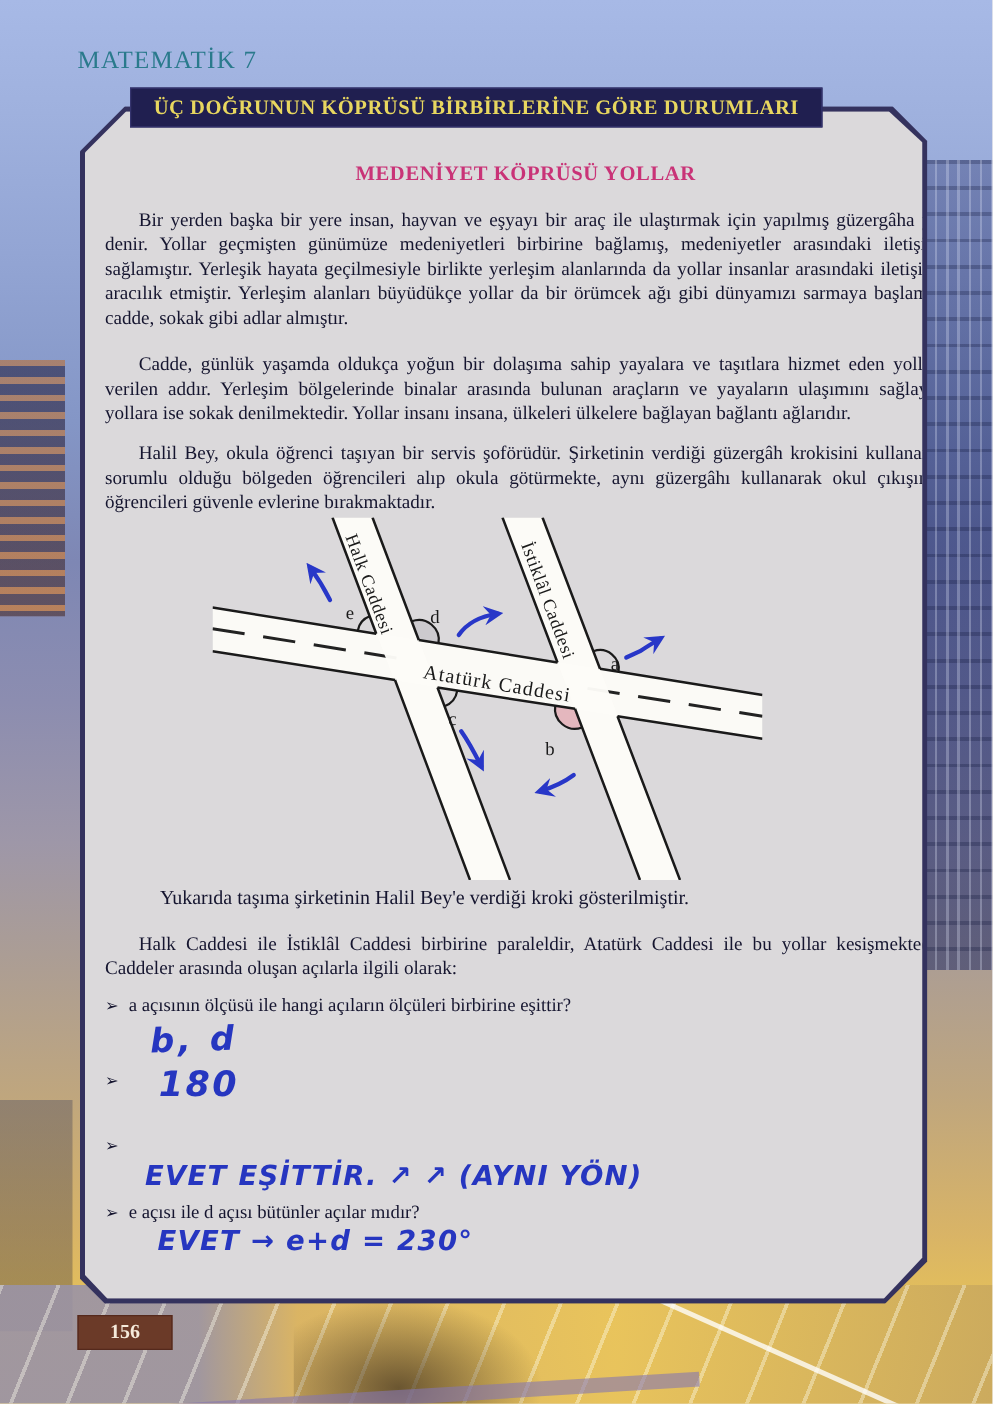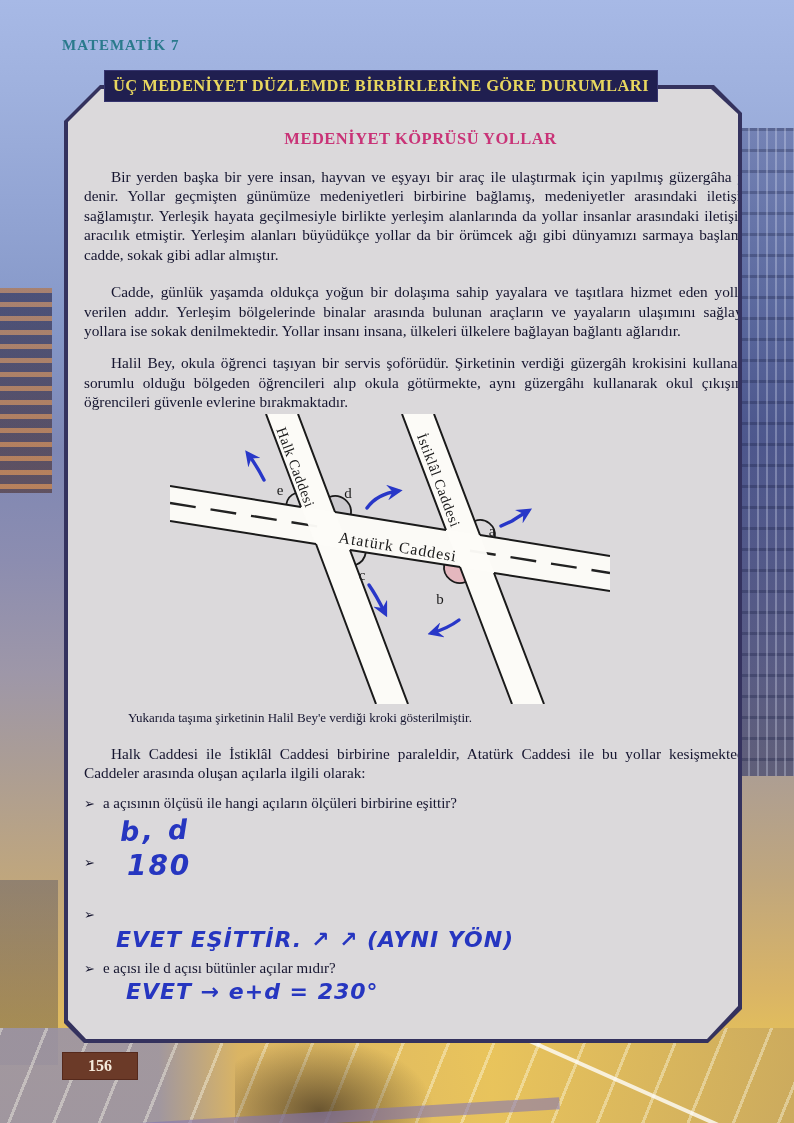--- a/index.html
+++ b/index.html
@@ -32,39 +32,39 @@
       linear-gradient(90deg, rgba(154,147,166,.9) 0 20%, rgba(217,179,101,.9) 30%, rgba(233,196,92,.92) 62%, rgba(202,169,94,.9) 100%);
   }
   .bg-trees{ left:235px; bottom:0; width:200px; height:85px;
     background:radial-gradient(ellipse at 42% 85%, rgba(58,44,28,.7), rgba(58,44,28,0) 70%); }
   .bg-rail{ right:-30px; bottom:38px; width:400px; height:4px;
     background:rgba(255,255,255,.78); transform:rotate(24deg); }
   .bg-purple-band{ left:-20px; bottom:-4px; width:580px; height:12px;
     background:rgba(133,119,176,.6); transform:rotate(-3.5deg); }
 
   
-  .course{ position:absolute; left:62px; top:37px; font-size:15px; font-weight:bold;
+  .course{ position:absolute; left:62px; top:37px; font-size:20px; font-weight:normal;
     color:#2a7a8c; letter-spacing:1px; }
   .banner{ position:absolute; left:104px; top:70px; width:552px; height:30px; z-index:6;
     background:#201f50; border:1px solid #35346e; display:flex; align-items:center; justify-content:center; }
   .banner span{ color:#e8d75f; font-weight:bold; font-size:16.5px; letter-spacing:.4px; white-space:nowrap; }
 
   
   .panel-outer{ position:absolute; left:64px; top:85px; width:678px; height:958px; background:#34325e;
     clip-path:polygon(36px 0,650px 0,678px 28px,678px 924px,644px 958px,20px 958px,0 938px,0 36px); }
   .panel-inner{ position:absolute; left:4px; top:4px; width:704px; height:950px; background:rgba(251,249,243,.84);
     clip-path:polygon(33px 0,643px 0,670px 25px,670px 917px,639px 950px,18px 950px,0 931px,0 33px); }
   .content{ position:absolute; inset:0; padding:20px 15px 0 16px; color:#15152f; }
 
   .section-title{ margin-top:20px; text-align:center; color:#c93377; font-weight:bold;
     font-size:16.5px; letter-spacing:.5px; }
   p.body{ margin:0; margin-top:18px; font-size:15.3px; line-height:1.27; text-align:justify;
     text-indent:27px; }
   p.p3{ margin-top:13px; }
-  .caption{ margin:6px 0 0 44px; font-size:13px; }
+  .caption{ margin:6px 0 0 44px; font-size:16px; }
   .intro{ margin-top:15px; }
 
   
   .diagram-wrap{ margin:2px 0 0 86px; width:440px; height:290px; }
   .street-label{ font-family:"Liberation Serif",serif; font-size:14.5px; letter-spacing:.5px; fill:#1a1a1a; }
   .road-label{ font-family:"Liberation Serif",serif; font-size:16px; letter-spacing:1px; fill:#1a1a1a; }
   .angle-label{ font-family:"Liberation Serif",serif; font-size:15px; fill:#1a1a1a; }
 
   
   .q{ display:flex; align-items:baseline; font-size:15px; margin-top:13px; }
@@ -90,21 +90,21 @@
   <div class="bg bg-right-buildings"></div>
   <div class="bg bg-left-mid"></div>
   <div class="bg bg-left-low"></div>
   <div class="bg bg-bottom-road"></div>
   <div class="bg bg-trees"></div>
   <div class="bg bg-rail"></div>
   <div class="bg bg-purple-band"></div>
 
   <div class="course">MATEMATİK 7</div>
   <div class="banner">
-    <span>ÜÇ MEDENİYET DÜZLEMDE BİRBİRLERİNE GÖRE DURUMLARI</span>
+    <span>ÜÇ DOĞRUNUN KÖPRÜSÜ BİRBİRLERİNE GÖRE DURUMLARI</span>
   </div>
 
   <div class="panel-outer">
     <div class="panel-inner">
       <div class="content">
 
         <div class="section-title">MEDENİYET KÖPRÜSÜ YOLLAR</div>
 
         <p class="body">Bir yerden başka bir yere insan, hayvan ve eşyayı bir araç ile ulaştırmak için yapılmış güzergâha yol denir. Yollar geçmişten günümüze medeniyetleri birbirine bağlamış, medeniyetler arasındaki iletişimi sağlamıştır. Yerleşik hayata geçilmesiyle birlikte yerleşim alanlarında da yollar insanlar arasındaki iletişime aracılık etmiştir. Yerleşim alanları büyüdükçe yollar da bir örümcek ağı gibi dünyamızı sarmaya başlamış; cadde, sokak gibi adlar almıştır.</p>
         <p class="body">Cadde, günlük yaşamda oldukça yoğun bir dolaşıma sahip yayalara ve taşıtlara hizmet eden yollara verilen addır. Yerleşim bölgelerinde binalar arasında bulunan araçların ve yayaların ulaşımını sağlayan yollara ise sokak denilmektedir. Yollar insanı insana, ülkeleri ülkelere bağlayan bağlantı ağlarıdır.</p>

